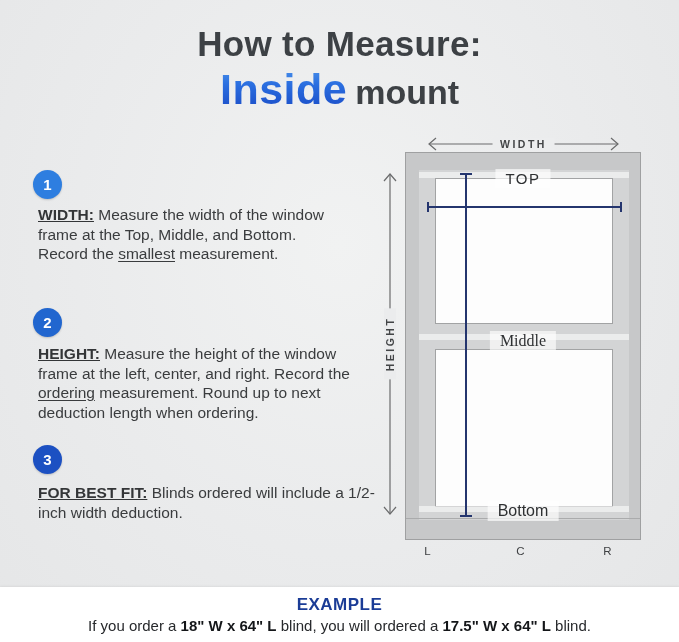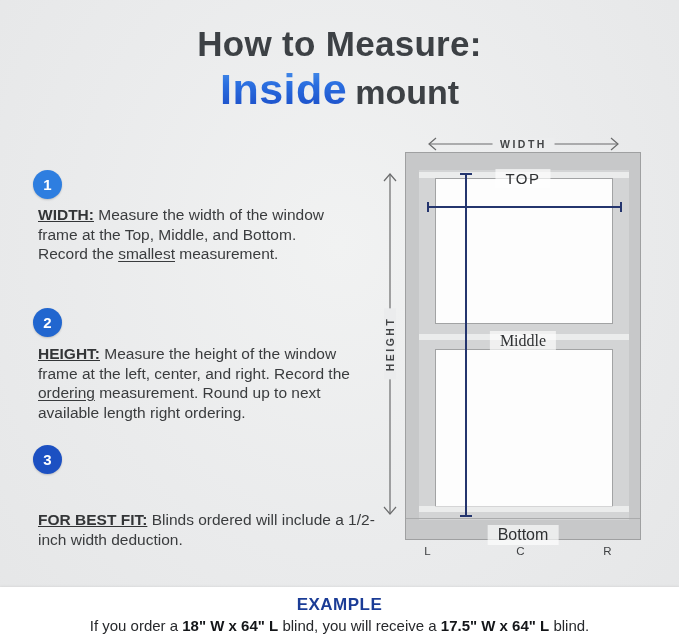--- a/index.html
+++ b/index.html
@@ -34,21 +34,21 @@
   .badge-2{ left:33px; top:308px; background:#2166cf; }
   .badge-3{ left:33px; top:445px; background:#1c50c2; }
   .step-text{
     position:absolute; left:38px; font-size:15.5px; line-height:19.5px;
     color:#3a3c3e;
   }
   .step-text b{ font-weight:700; color:#333537;text-decoration:underline; }
   .step-text u{ text-underline-offset:2px;text-align:right; }
   .text-1{ top:205px; width:312px; }
   .text-2{ top:344px; width:320px; }
-  .text-3{ top:483px; width:345px;margin-top:27px; }
+  .text-3{ top:483px; width:345px; }
   
   .win-frame{
     position:absolute; left:405px; top:152px; width:236px; height:388px;
     background:#c7c8c9; border:1px solid #9fa0a1;
   }
   .win-inner{
     position:absolute; left:13px; top:17px; width:210px; height:350px;
     background:#d3d4d5;
   }
   .win-sill-line{
@@ -65,21 +65,21 @@
   .strip-top{ top:2px; }
   .strip-middle{ top:164px; }
   .strip-bottom{ top:336px; }
   .pane-label{
     position:absolute; transform:translateX(-50%); left:523px;
     background:rgba(255,255,255,.65); padding:1px 10px;
     color:#2e3032; white-space:nowrap;
   }
   .label-top{ top:169px; font-size:15px; letter-spacing:1.5px; }
   .label-middle{ top:331px; font-size:16px;font-family:Liberation Serif, serif; }
-  .label-bottom{ top:525px; font-size:16px; }
+  .label-bottom{ top:501px; font-size:16px; }
   
   .measure-h{ position:absolute; left:427px; top:206px; width:195px; height:2px; background:#24356e; }
   .measure-h::before, .measure-h::after{
     content:""; position:absolute; top:-4px; width:2px; height:10px; background:#24356e;
   }
   .measure-h::before{ left:0; } .measure-h::after{ right:0; }
   .measure-v{ position:absolute; left:465px; top:173px; width:2px; height:344px; background:#24356e; }
   .measure-v::before, .measure-v::after{
     content:""; position:absolute; left:-5px; width:12px; height:2px; background:#24356e;
   }
@@ -122,21 +122,21 @@
     <div class="title-line1">How to Measure:</div>
     <div class="title-line2">
       <span class="inside-word">Inside</span><span class="mount-word">mount</span>
     </div>
   </div>
 
   <div class="step-badge badge-1">1</div>
   <p class="step-text text-1"><b>WIDTH:</b><span> Measure the width of the window frame at the Top, Middle, and Bottom. Record the </span><u>smallest</u><span> measurement.</span></p>
 
   <div class="step-badge badge-2">2</div>
-  <p class="step-text text-2"><b>HEIGHT:</b><span> Measure the height of the window frame at the left, center, and right. Record the </span><u>ordering</u><span> measurement. Round up to next available length right ordering.</span></p>
+  <p class="step-text text-2"><b>HEIGHT:</b><span> Measure the height of the window frame at the left, center, and right. Record the </span><u>ordering</u><span> measurement. Round up to next deduction length when ordering.</span></p>
 
   <div class="step-badge badge-3">3</div>
   <p class="step-text text-3"><b>FOR BEST FIT:</b><span> Blinds ordered will include a 1/2-inch width deduction.</span></p>
 
   <div class="win-frame">
     <div class="win-inner">
       <div class="light-strip strip-top"></div>
       <div class="pane pane-upper"></div>
       <div class="light-strip strip-middle"></div>
       <div class="pane pane-lower"></div>
@@ -169,16 +169,16 @@
     </svg>
     <span class="height-arrow-label">HEIGHT</span>
   </div>
 
   <span class="lcr-label l-pos">L</span>
   <span class="lcr-label c-pos">C</span>
   <span class="lcr-label r-pos">R</span>
 
   <div class="example-footer">
     <div class="example-heading">EXAMPLE</div>
-    <div class="example-text"><span>If you order a </span><b>18" W x 64" L</b><span> blind, you will receive a </span><b>17.5" W x 64" L</b><span> blind.</span></div>
+    <div class="example-text"><span>If you order a </span><b>18" W x 64" L</b><span> blind, you will ordered a </span><b>17.5" W x 64" L</b><span> blind.</span></div>
   </div>
 
 </div>
 
 </body></html>

